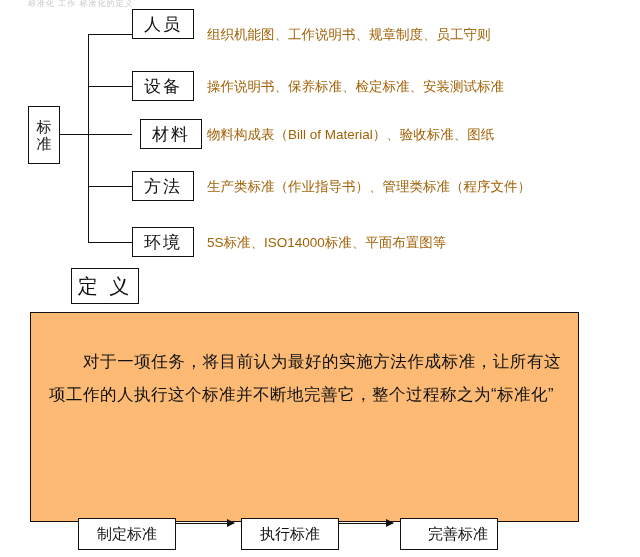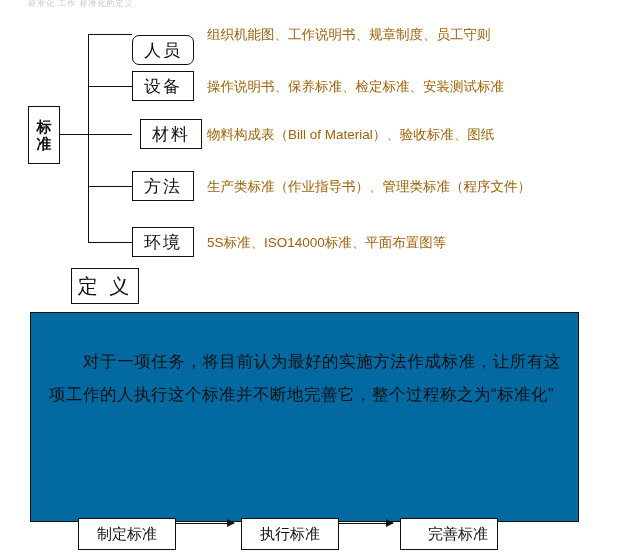--- a/index.html
+++ b/index.html
@@ -53,21 +53,20 @@
     height: 58px;
     border: 1px solid #111;
     box-sizing: border-box;
     display: flex;
     align-items: center;
     justify-content: center;
     font-size: 15px;
     line-height: 17px;
     letter-spacing: 0px;
     text-align: center;
-    font-weight: bold;
   }
   .root-box span {
     display: block;
     width: 17px;
     word-break: break-all;
   }
   
   .root-stub {
     position: absolute;
     left: 60px;
@@ -136,21 +135,21 @@
 
   
   .def-box {
     position: absolute;
     left: 30px;
     top: 312px;
     width: 549px;
     height: 210px;
     border: 1px solid #111;
     box-sizing: border-box;
-    background: #0369a1;
+    background: #fdba74;
   }
   .def-text {
     position: absolute;
     left: 18px;
     top: 32px;
     width: 512px;
     font-size: 16.5px;
     line-height: 33px;
     text-align: justify;
     text-indent: 34px;
@@ -214,21 +213,21 @@
     </div>
     <div class="root-stub"></div>
     <div class="spine"></div>
 
     <div class="branch" style="top:26px;"></div>
     <div class="branch" style="top:78px;"></div>
     <div class="branch" style="top:126px;"></div>
     <div class="branch" style="top:178px;"></div>
     <div class="branch" style="top:234px;"></div>
 
-    <div class="node" style="top:27px;border-radius:7px;">人员</div>
+    <div class="node" style="top:1px;">人员</div>
     <div class="node" style="top:63px;">设备</div>
     <div class="node" style="top:111px;margin-left:8px;">材料</div>
     <div class="node" style="top:163px;">方法</div>
     <div class="node" style="top:219px;">环境</div>
 
     <div class="desc" style="top:18px;">组织机能图、工作说明书、规章制度、员工守则</div>
     <div class="desc" style="top:70px;">操作说明书、保养标准、检定标准、安装测试标准</div>
     <div class="desc" style="top:118px;">物料构成表（Bill of Material）、验收标准、图纸</div>
     <div class="desc" style="top:170px;">生产类标准（作业指导书）、管理类标准（程序文件）</div>
     <div class="desc" style="top:226px;">5S标准、ISO14000标准、平面布置图等</div>

